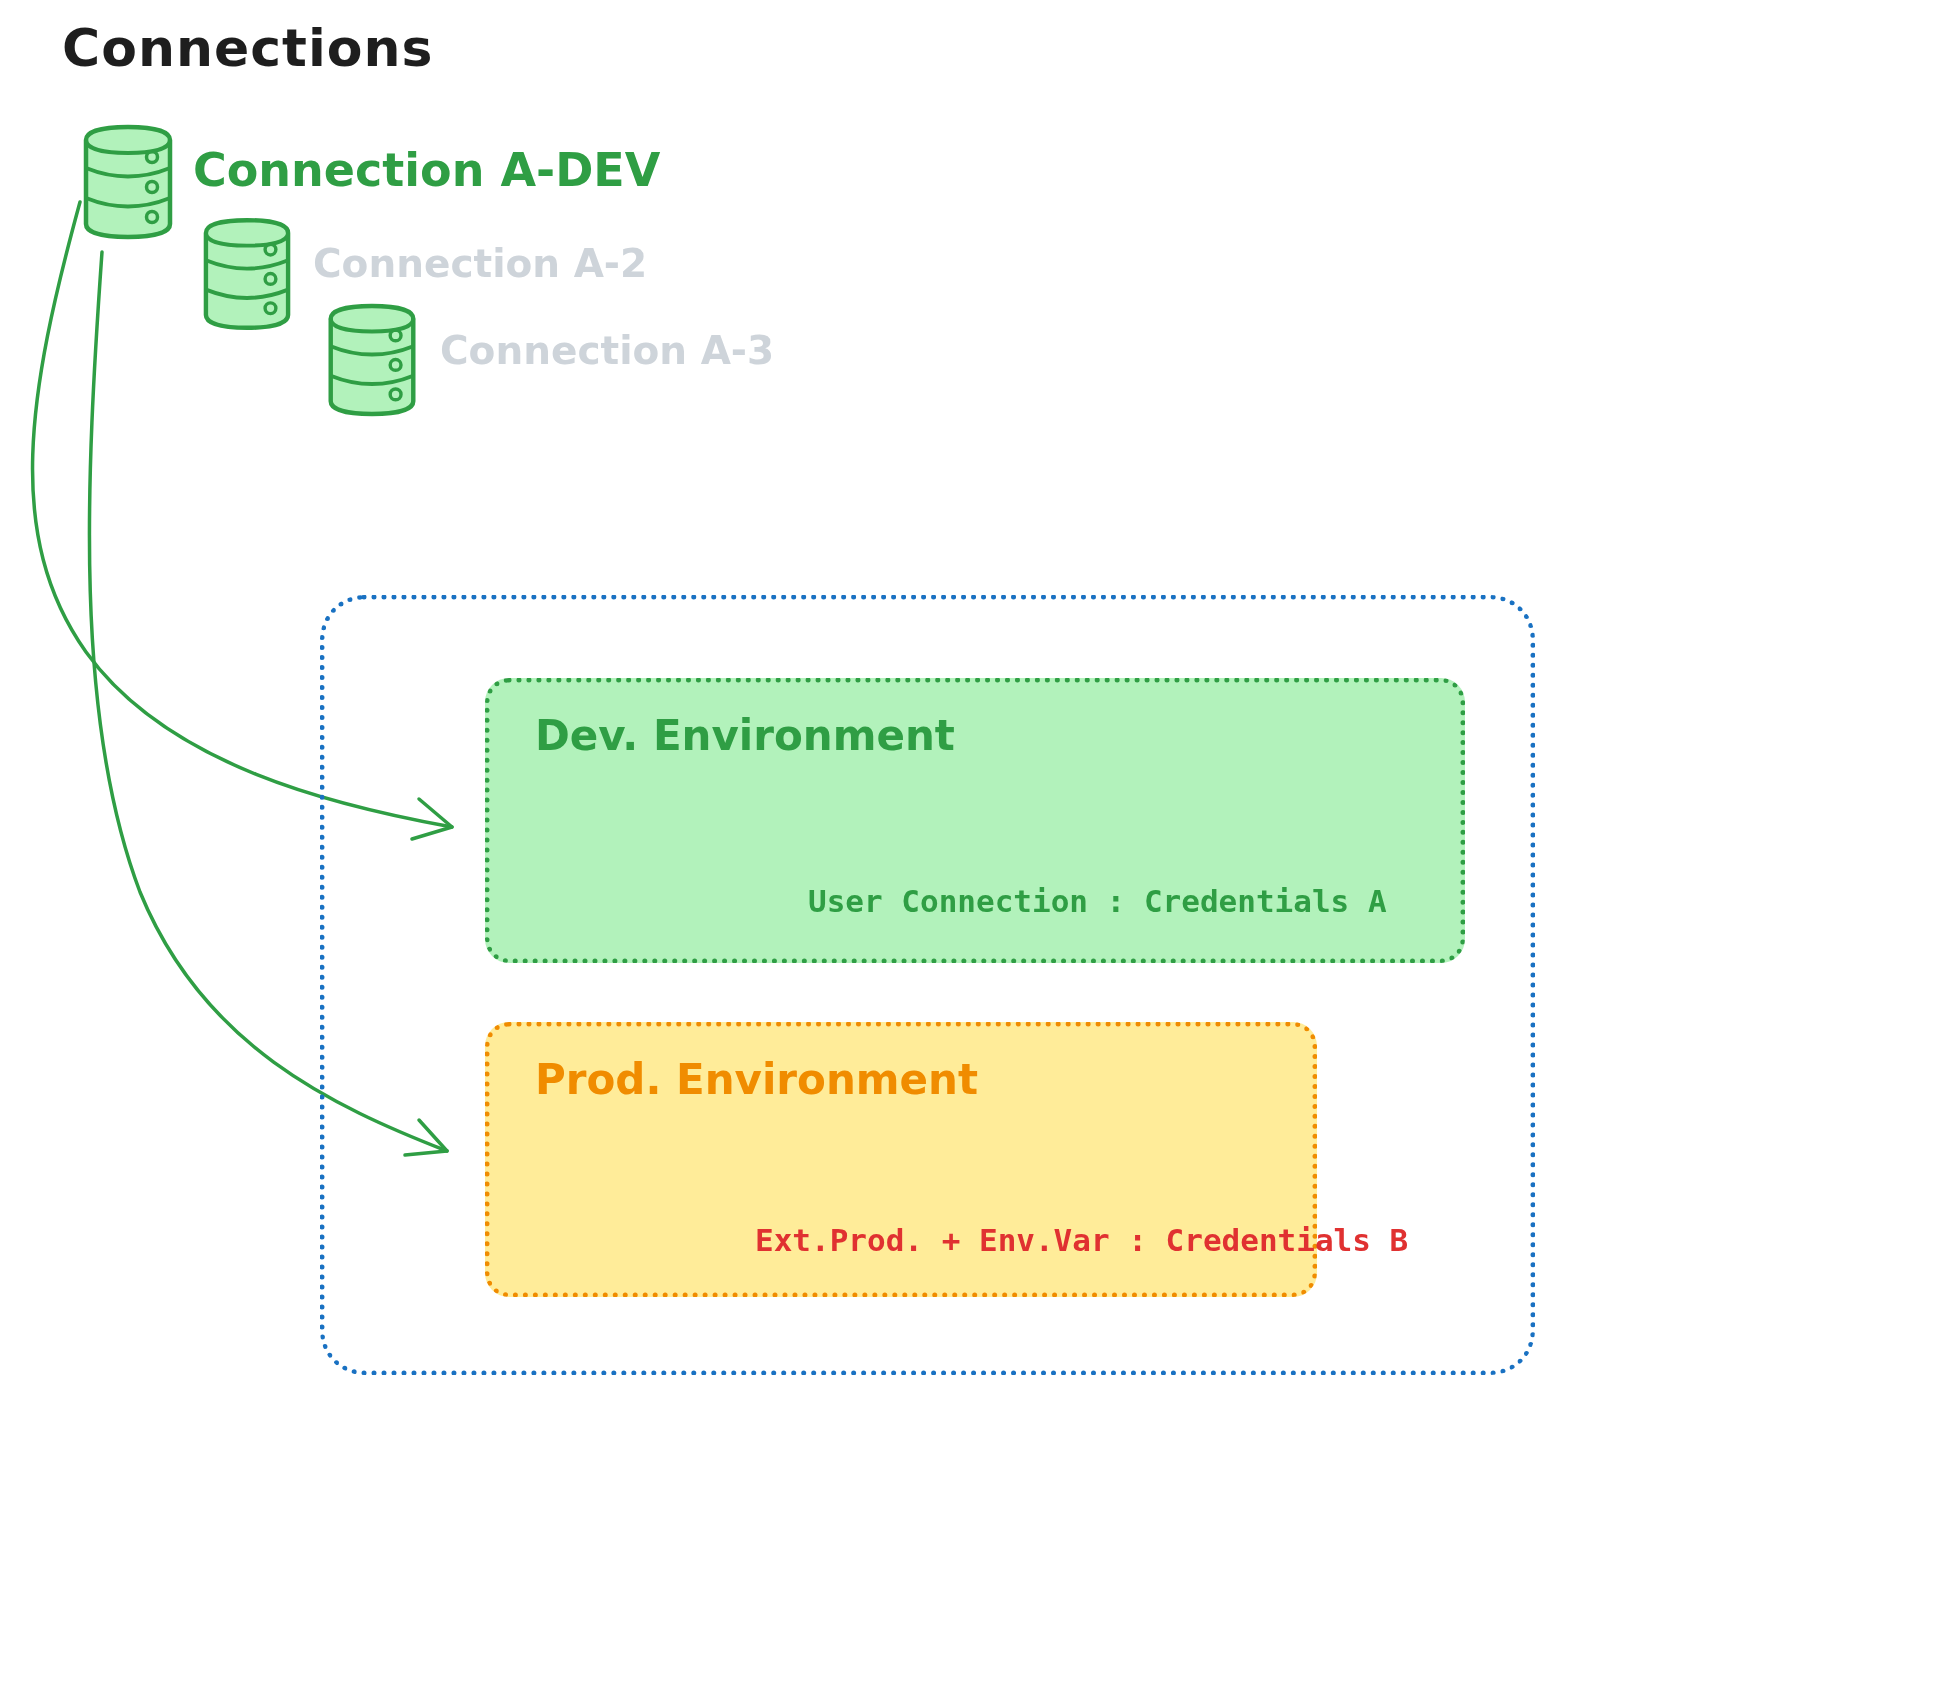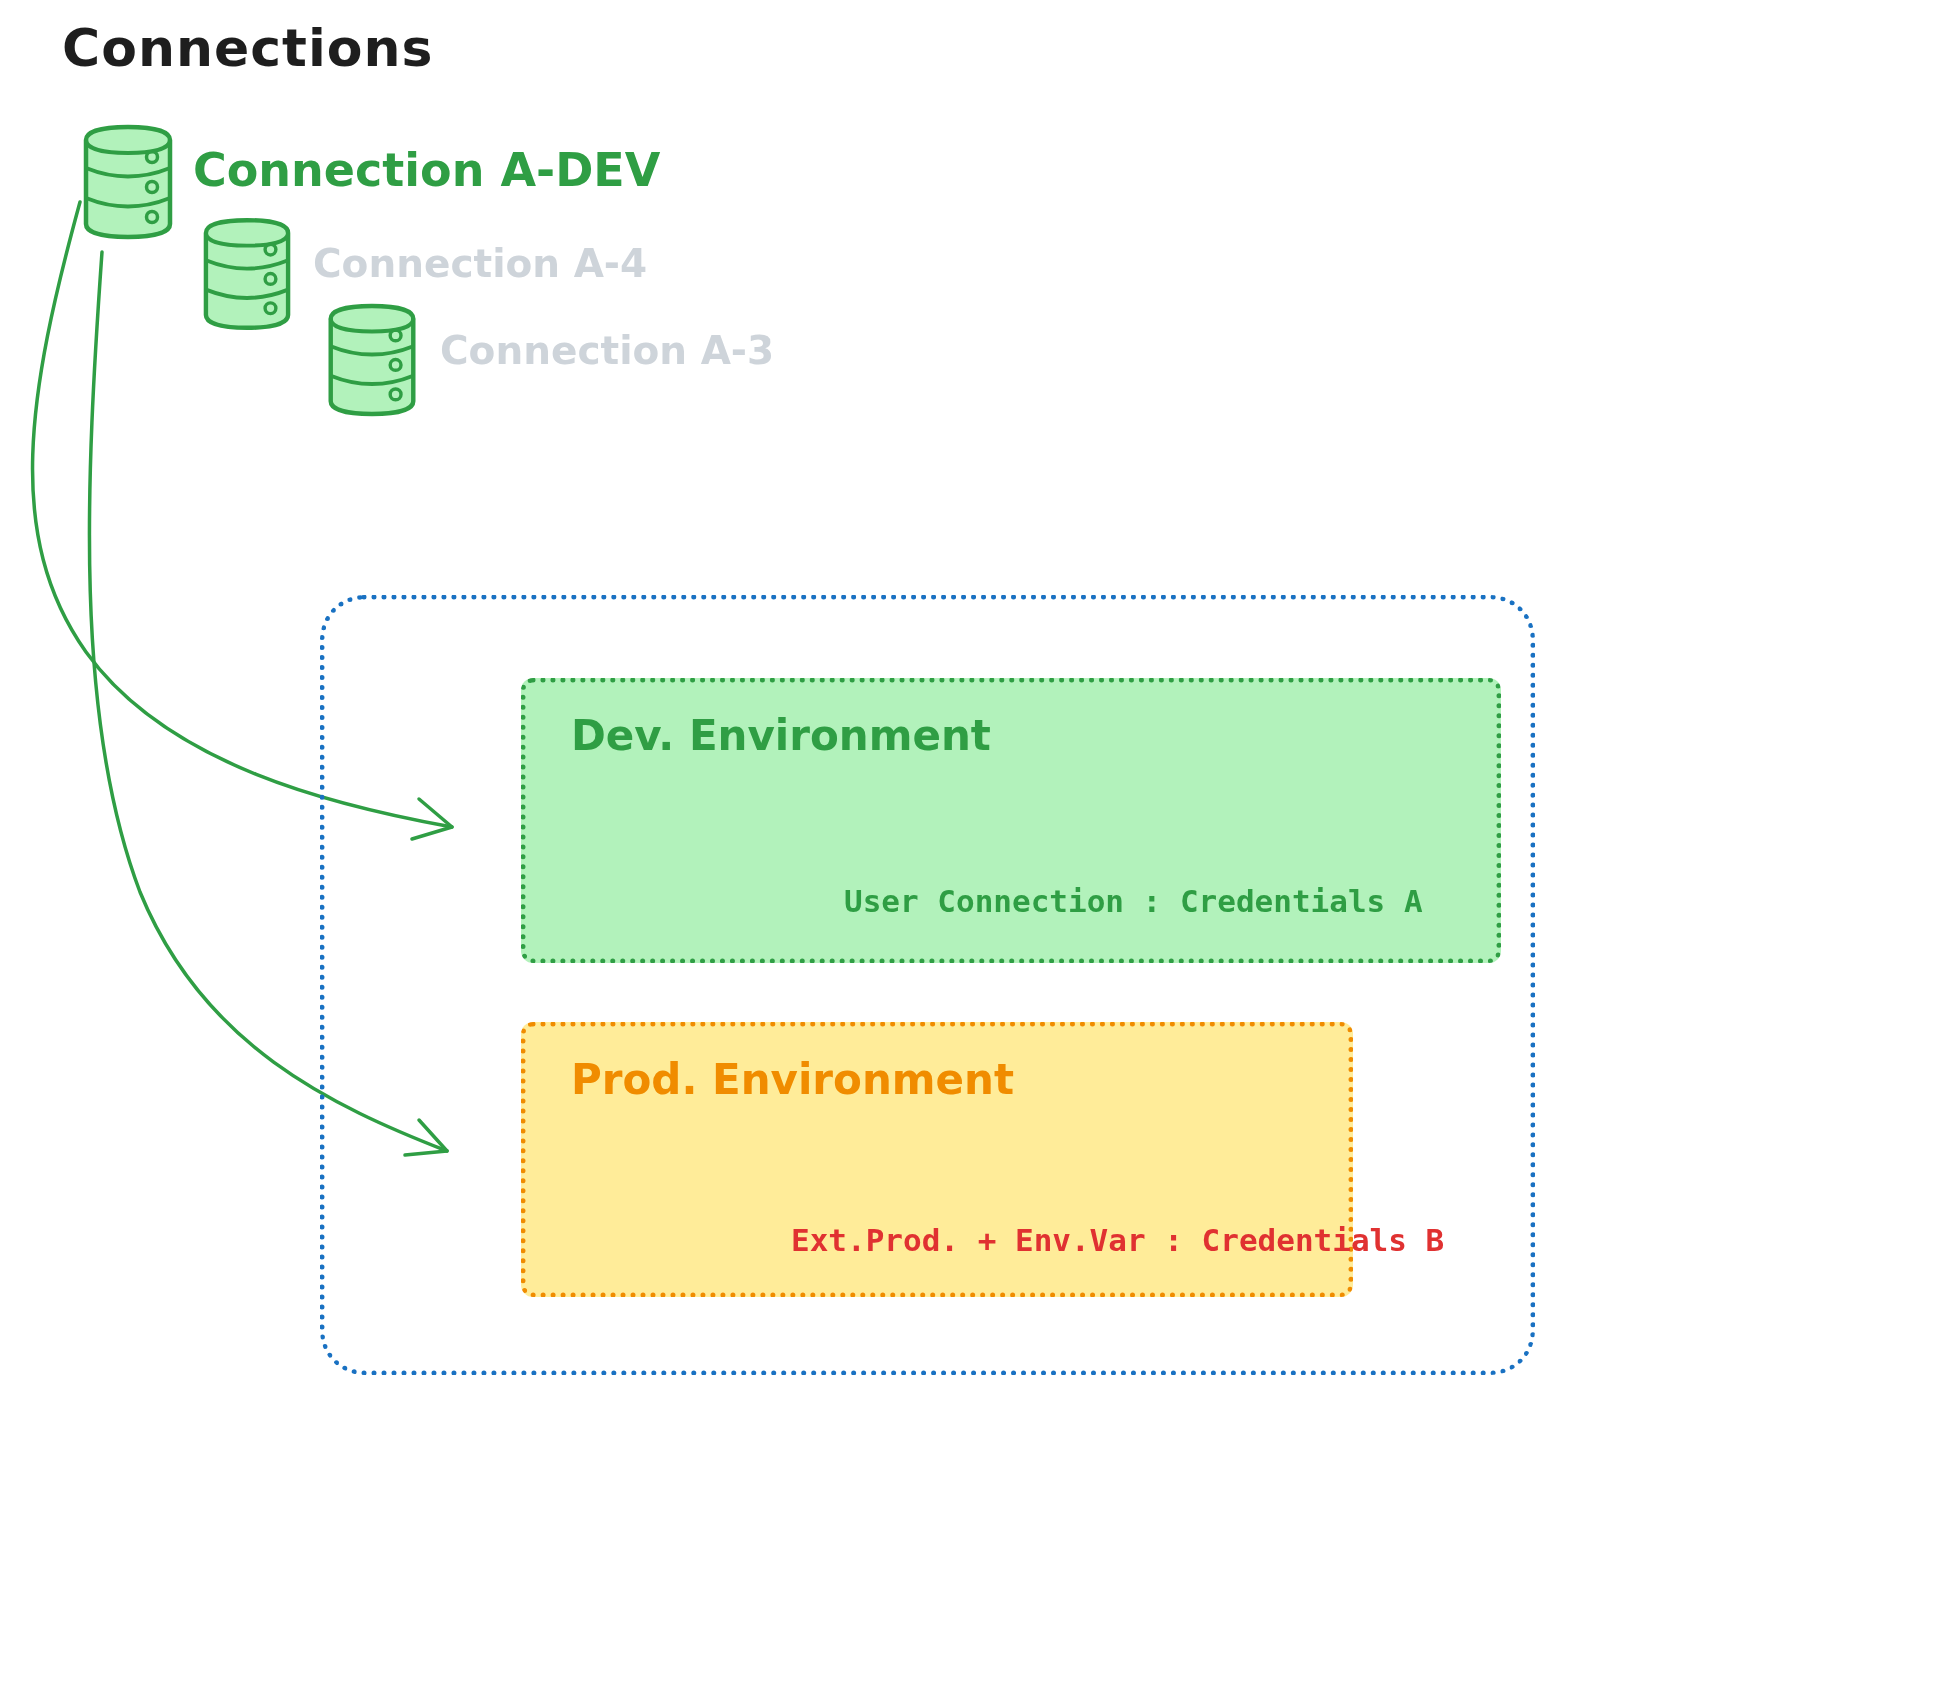--- a/index.html
+++ b/index.html
@@ -55,21 +55,21 @@
   .project-box{
     position:absolute;left:320px;top:595px;
     width:1215px;height:780px;
     box-sizing:border-box;
     border:5px dotted var(--project-accent);
     border-radius:44px;
     background:transparent;
   }
 
   .env{
-    position:absolute;box-sizing:border-box;border-radius:12px;margin-left:36px;
+    position:absolute;box-sizing:border-box;border-radius:24px;
   }
   .env.dev{
     left:160px;top:78px;width:980px;height:285px;
     background:var(--dev-fill);
     border:5px dotted var(--dev-border);
   }
   .env.prod{
     left:160px;top:422px;width:832px;height:275px;
     background:var(--prod-fill);
     border:5px dotted var(--prod-border);
@@ -136,21 +136,21 @@
       <path class="db-line" d="M4 17 C4 26 22 30 46 30 C70 30 88 26 88 17"></path>
       <path class="db-line" d="M4 45 Q46 62 88 45"></path>
       <path class="db-line" d="M4 75 Q46 92 88 75"></path>
       <circle class="db-dot" cx="70" cy="34" r="5.5"></circle>
       <circle class="db-dot" cx="70" cy="64" r="5.5"></circle>
       <circle class="db-dot" cx="70" cy="94" r="5.5"></circle>
     </svg>
   </div>
 
   <div class="conn-label active label-a-dev">Connection A-DEV</div>
-  <div class="conn-label inactive label-a-2">Connection A-4</div>
+  <div class="conn-label inactive label-a-2">Connection A-2</div>
   <div class="conn-label inactive label-a-3">Connection A-3</div>
 
 
   <div class="project-box">
 
     <div class="env dev">
       <div class="env-title">Dev. Environment</div>
       <div class="dev-line-wrap">
         <div class="env-line">User Connection : Credentials A</div>
       </div>

